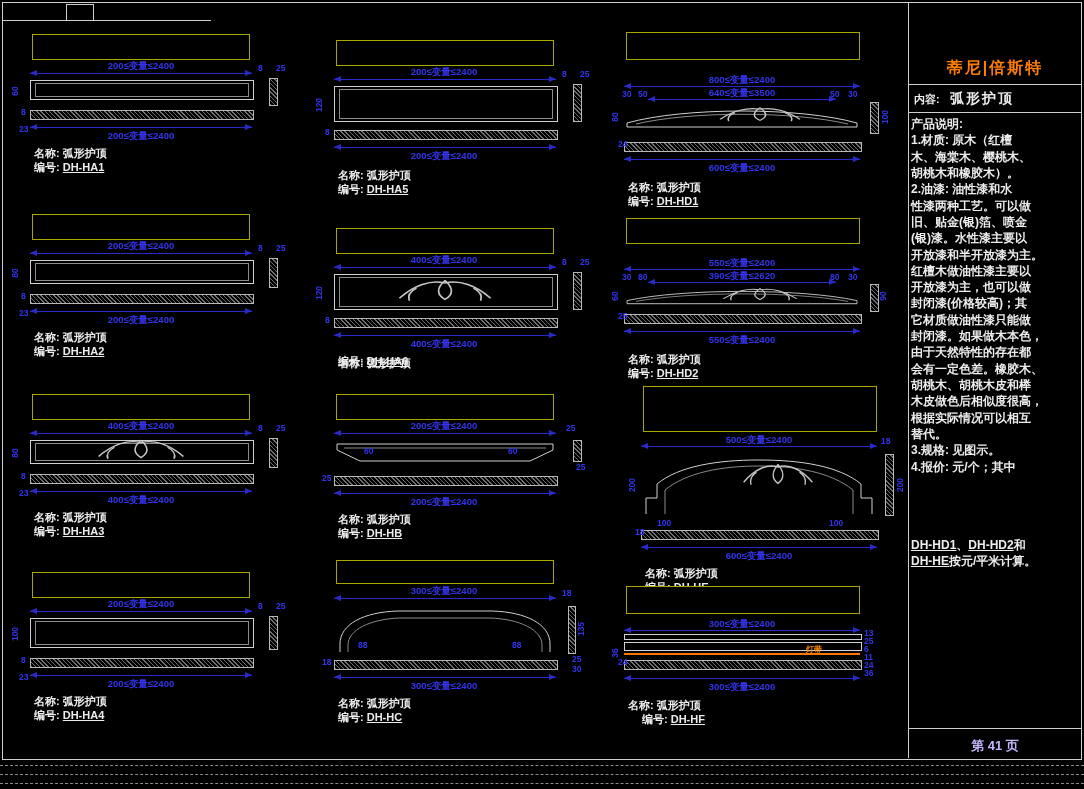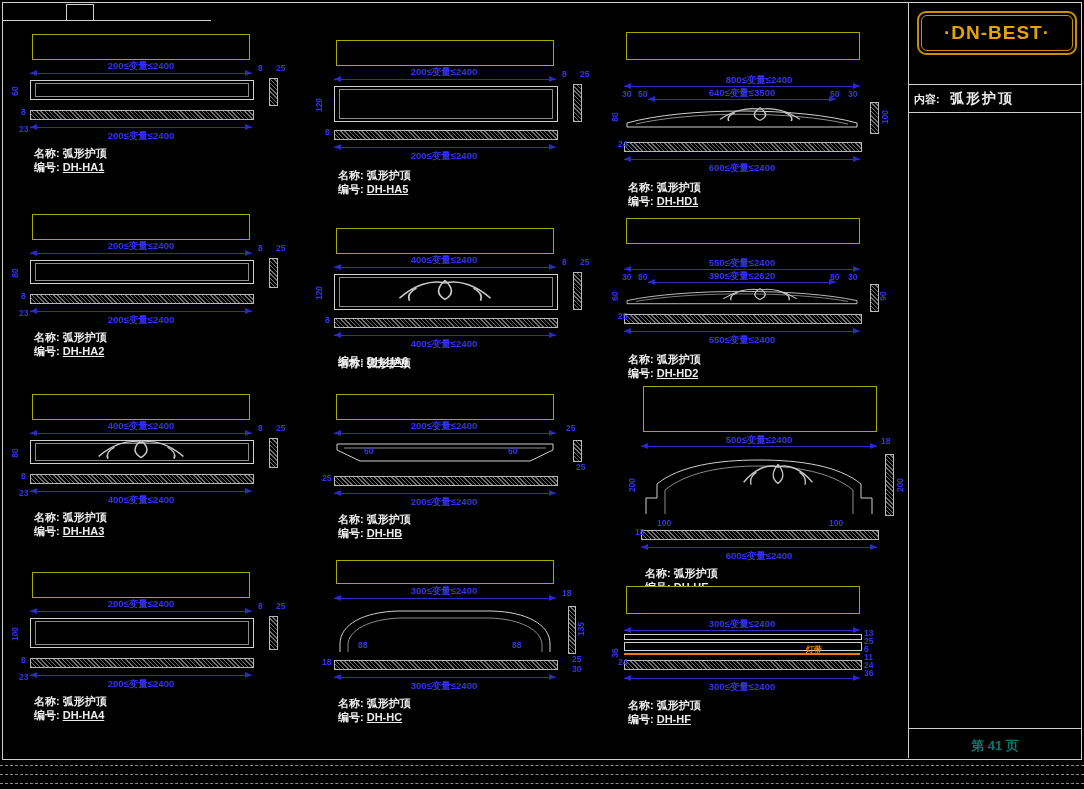--- a/index.html
+++ b/index.html
@@ -35,21 +35,21 @@
   .logo .in2{position:absolute;left:2px;top:2px;right:2px;bottom:2px;border:1px solid #c89000;border-radius:6px;
       display:flex;align-items:center;justify-content:center;color:#e2a400;font-weight:bold;font-size:19px;letter-spacing:1px}
   .brand{position:absolute;left:910px;top:58px;width:170px;text-align:center;color:#ff7d00;
       font-size:16px;font-weight:bold;letter-spacing:2px}
   .clabel{position:absolute;color:#ececec;font-size:11px;font-weight:bold}
   .cvalue{position:absolute;color:#ececec;font-size:14px;font-weight:bold;letter-spacing:2px}
   .desc{position:absolute;left:911px;top:116px;width:166px;color:#ececec;font-size:12px;
       line-height:1.36;font-weight:bold;white-space:pre-line}
   .codes{position:absolute;left:911px;top:537px;width:166px;color:#ececec;font-size:12px;line-height:1.36;font-weight:bold}
   .codes .u{text-decoration:underline}
-  .page{position:absolute;left:909px;top:737px;width:172px;text-align:center;color:#0f766e;font-size:13px;font-weight:bold}
+  .page{position:absolute;left:909px;top:737px;width:172px;text-align:center;color:#c4b5fd;font-size:13px;font-weight:bold}
 </style>
 </head>
 <body>
 
 <div id="root">
 
   <svg width="0" height="0">
       <defs>
     <g id="orn" stroke="#c8c8c8" fill="none" stroke-width="1.2">
       <path d="M40,2 C34,8 34,13 40,17 C46,13 46,8 40,2"></path>
@@ -246,21 +246,21 @@
     <div class="dt" style="left:122px;top:124px">300≤变量≤2400</div>
     <div class="lb" style="left:16px;top:140px"><span>名称:</span> <span>弧形护顶</span></div>
     <div class="lb" style="left:16px;top:154px"><span>编号:</span> <span class="u">DH-HC</span></div>
   </div>
 
   
 
   
   <div class="c" style="left:618px;top:26px;width:285px;height:184px">
     <div class="yr" style="left:8px;top:6px;width:232px;height:26px"></div>
-    <div class="dt" style="left:141px;top:48px">800≤变量≤2400</div>
+    <div class="dt" style="left:124px;top:48px">800≤变量≤2400</div>
     <div class="dl" style="left:6px;top:60px;width:236px"></div>
     <div class="dt" style="left:124px;top:61px">640≤变量≤3500</div>
     <div class="dl" style="left:30px;top:73px;width:188px"></div>
     <div class="dtl" style="left:4px;top:63px">30</div>
     <div class="dtl" style="left:20px;top:63px">50</div>
     <div class="dtl" style="left:212px;top:63px">50</div>
     <div class="dtl" style="left:230px;top:63px">30</div>
     <svg class="pd" style="left:6px;top:78px" width="236" height="26" viewBox="0 0 236 26">
       <path d="M3,23 L3,19 C60,3 176,3 233,19 L233,23 Z" stroke="#d0d0d0" fill="none"></path>
       <path d="M12,20 C68,7 168,7 224,20" stroke="#8b8b8b" fill="none"></path>
@@ -348,27 +348,51 @@
     <div class="vt" style="left:-8px;top:66px">36</div>
     <div class="tb" style="left:6px;top:52px;width:236px;height:4px"></div>
     <div class="tb" style="left:6px;top:60px;width:236px;height:7px"></div>
     <div class="ol" style="left:6px;top:71px;width:236px"></div>
     <div class="on" style="left:188px;top:62px">灯带</div>
     <div class="hb" style="left:6px;top:78px;width:236px;height:8px"></div>
     <div class="dtl" style="left:0px;top:75px">24</div>
     <div class="dl" style="left:6px;top:96px;width:236px"></div>
     <div class="dt" style="left:124px;top:99px">300≤变量≤2400</div>
     <div class="lb" style="left:10px;top:116px"><span>名称:</span> <span>弧形护顶</span></div>
-    <div class="lb" style="left:10px;top:130px"><span>编号:</span> <span class="u">DH-HF</span></div>
-  </div>
-
-  
-  <div class="logo">
-    <div class="in2">·DN-BEST·</div>
-  </div>
+    <div class="lb" style="left:24px;top:130px"><span>编号:</span> <span class="u">DH-HF</span></div>
+  </div>
+
+  
+  <div class="brand">蒂尼|倍斯特</div>
   <div class="hl" style="left:909px;top:84px;width:172px"></div>
   <div class="clabel" style="left:914px;top:92px">内容:</div>
   <div class="cvalue" style="left:950px;top:90px">弧形护顶</div>
   <div class="hl" style="left:909px;top:112px;width:172px"></div>
+  <div class="desc">产品说明:
+  1.材质: 原木（红檀
+木、海棠木、樱桃木、
+胡桃木和橡胶木）。
+  2.油漆: 油性漆和水
+性漆两种工艺。可以做
+旧、贴金(银)箔、喷金
+(银)漆。水性漆主要以
+开放漆和半开放漆为主。
+红檀木做油性漆主要以
+开放漆为主，也可以做
+封闭漆(价格较高)；其
+它材质做油性漆只能做
+封闭漆。如果做木本色，
+由于天然特性的存在都
+会有一定色差。橡胶木、
+胡桃木、胡桃木皮和榉
+木皮做色后相似度很高，
+根据实际情况可以相互
+替代。
+  3.规格: 见图示。
+  4.报价: 元/个；其中</div>
+  <div class="codes">
+    <span class="u">DH-HD1</span><span>、</span><span class="u">DH-HD2</span><span>和</span><br>
+    <span class="u">DH-HE</span><span>按元/平米计算。</span>
+  </div>
   <div class="hl" style="left:909px;top:728px;width:172px"></div>
   <div class="page">第 41 页</div>
 
 </div>
 
 </body></html>

